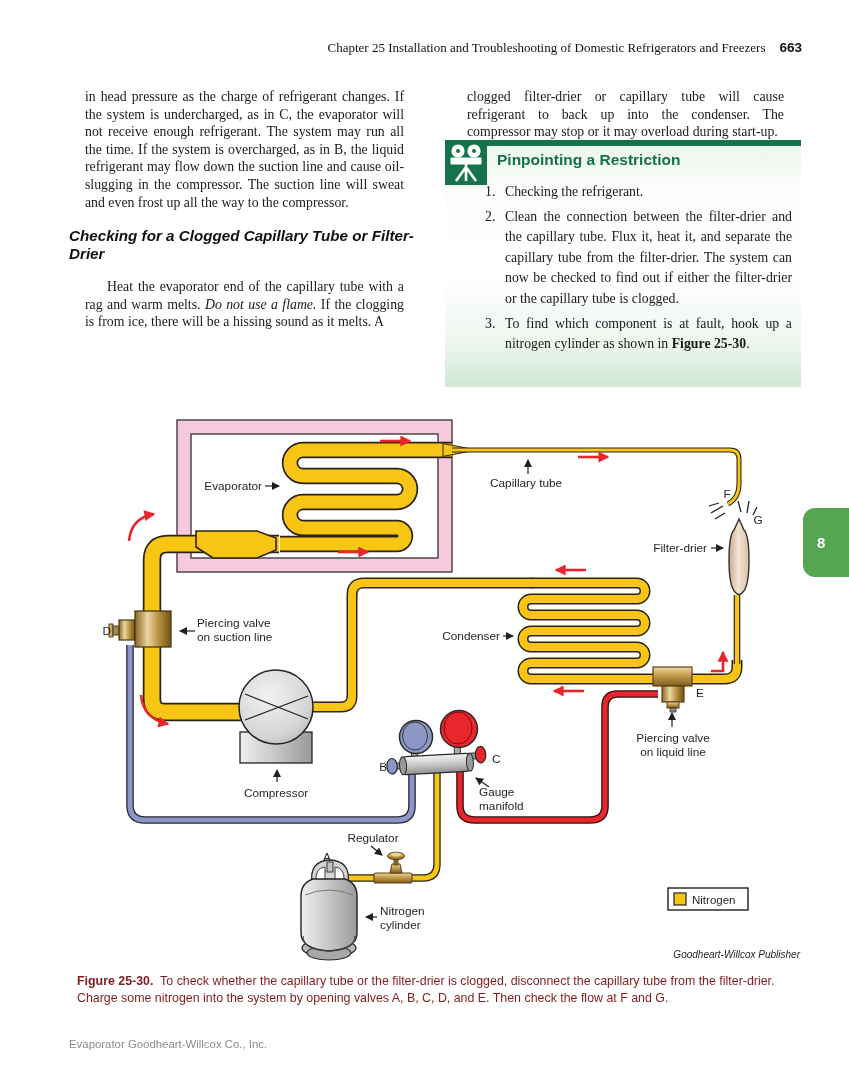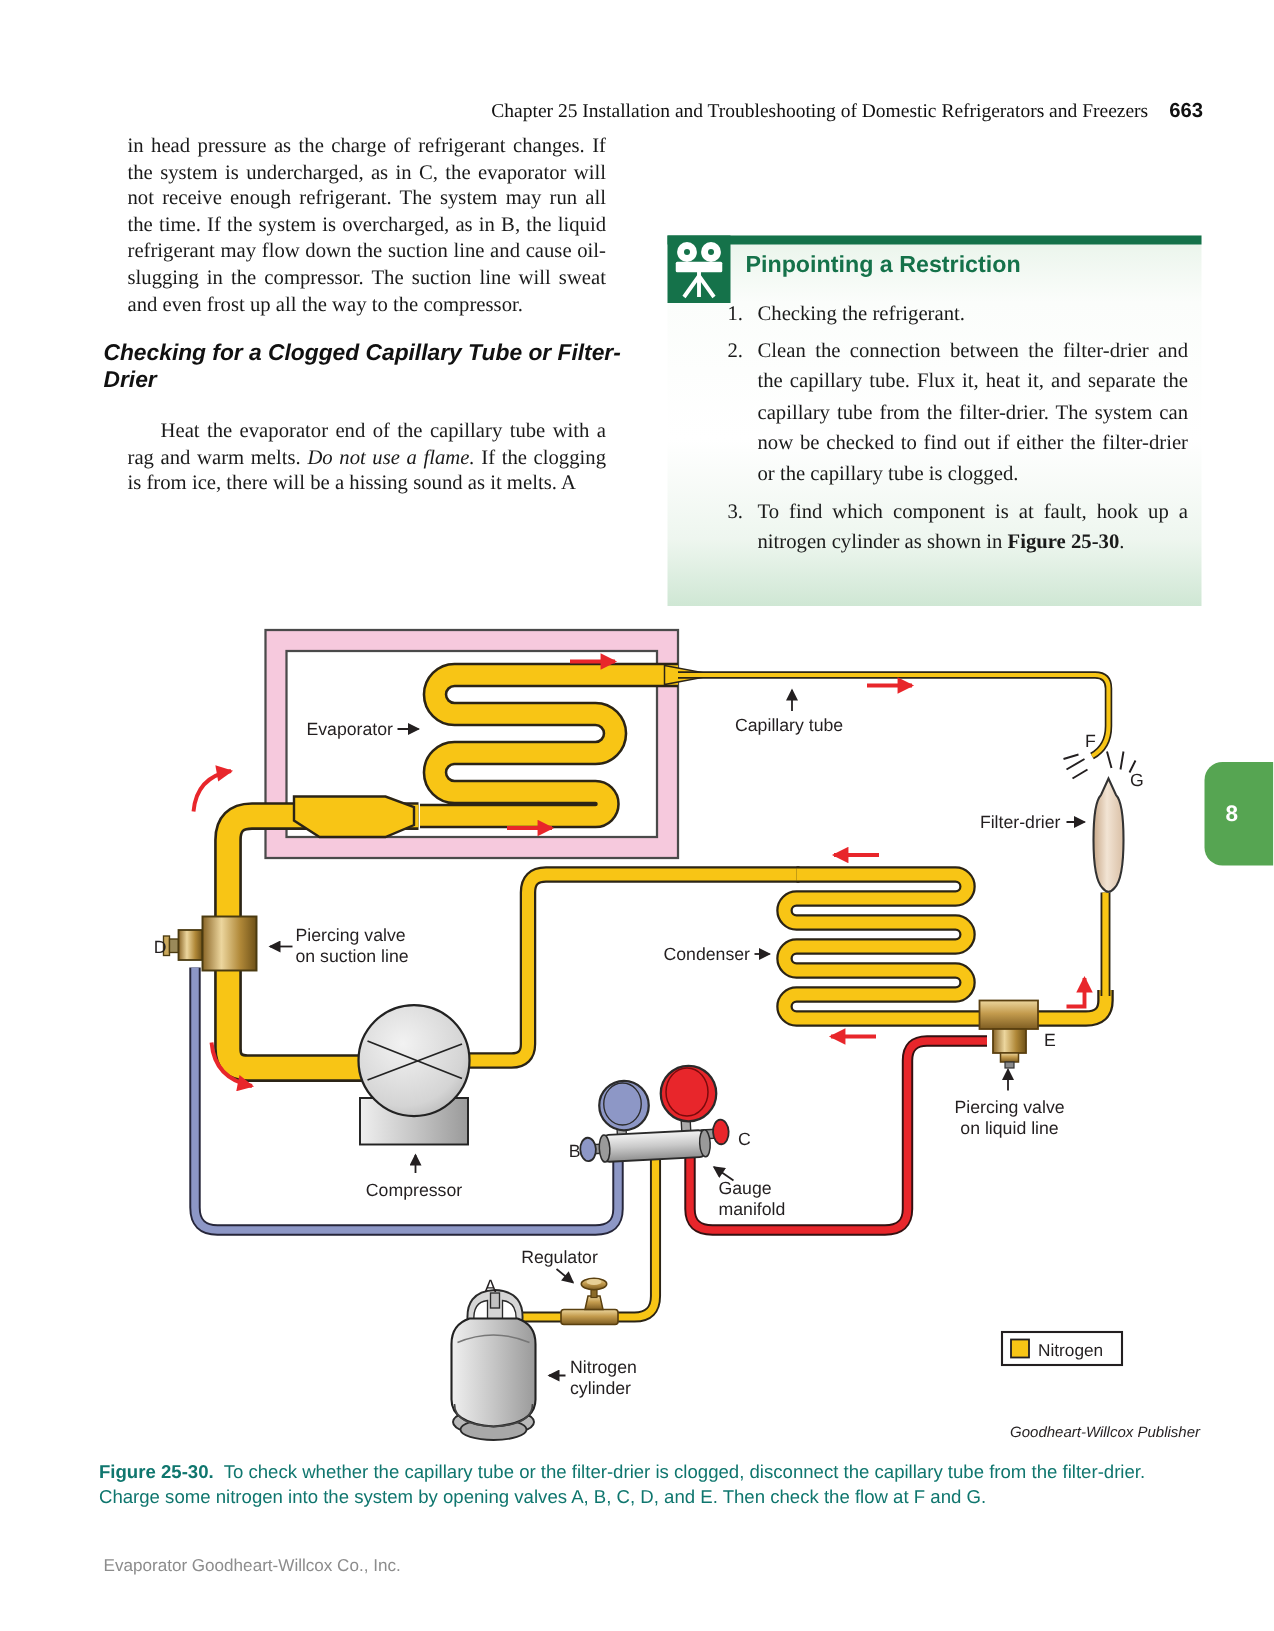--- a/index.html
+++ b/index.html
@@ -1,42 +1,42 @@
 <!DOCTYPE html>
 <html><head>
 <meta charset="utf-8">
 <style>
   html,body{margin:0;padding:0;background:#ffffff;}
   #page{position:relative;width:849px;height:1087px;background:#fff;overflow:hidden;
         font-family:"Liberation Serif",serif;color:#1a1a1a;}
   
-  #hdr{position:absolute;left:0;right:47px;top:40px;text-align:right;font-size:13px;color:#111;margin-top:26px;}
+  #hdr{position:absolute;left:0;right:47px;top:40px;text-align:right;font-size:13px;color:#111;}
   #hdr .num{font-family:"Liberation Sans",sans-serif;font-weight:bold;font-size:13.5px;margin-left:14px;}
   
   .col{position:absolute;top:72px;font-size:13.8px;line-height:17.6px;text-align:justify;}
   #colL{left:69px;width:351px;}
   #colR{left:451px;width:349px;}
   .col p{margin:16px;}
   .indent{text-indent:22px;}
   h3.subhead{font-family:"Liberation Sans",sans-serif;font-style:italic;font-weight:bold;
              font-size:15.2px;line-height:17.5px;color:#111;margin:11px 0 3px 0;text-align:left;}
   
   #fbox{position:absolute;left:445px;top:140px;width:356px;min-height:247px;
-        background:linear-gradient(180deg,#e9f4ea 0%,#fbfdfb 18%,#ffffff 55%,#eef6ef 82%,#cfe7d4 100%);margin-top:17px;}
+        background:linear-gradient(180deg,#e9f4ea 0%,#fbfdfb 18%,#ffffff 55%,#eef6ef 82%,#cfe7d4 100%);}
   #fbox .bar{position:absolute;left:0;top:0;right:0;height:6px;background:#15724a;}
   #fbox .icn{position:absolute;left:0;top:0;width:42px;height:45px;background:#15724a;}
   #fbox .ttl{font-family:"Liberation Sans",sans-serif;font-weight:bold;font-size:15.5px;
              color:#15724a;margin:0;padding:11px 0 0 52px;}
   #fbox .fb-body{padding:8px 9px 12px 32px;font-size:13.8px;line-height:20.6px;text-align:justify;}
   #fbox ol{list-style:none;margin:5px 0 0 0;padding:0 0 0 28px;}
   #fbox li{position:relative;margin:0 0 4px 0;}
   #fbox li .n{position:absolute;left:-20px;top:0;}
   
-  #cap{position:absolute;left:66px;top:973px;width:738px;font-family:"Liberation Sans",sans-serif;
-       font-size:12.4px;line-height:16.6px;color:#0f766e;}
+  #cap{position:absolute;left:77px;top:973px;width:738px;font-family:"Liberation Sans",sans-serif;
+       font-size:12.4px;line-height:16.6px;color:#7f1d1d;}
   #cap b{font-weight:bold;}
   #copy{position:absolute;left:69px;top:1038px;font-family:"Liberation Sans",sans-serif;
         font-size:11.4px;color:#8c8c8c;}
   
   #tab8{position:absolute;left:803px;top:508px;width:46px;height:69px;background:#56a552;
         border-radius:12px 0 0 12px;display:flex;align-items:center;
         font-family:"Liberation Sans",sans-serif;font-weight:bold;font-size:15px;color:#fff;}
   #tab8 span{margin-left:14px;}
   
   #fig{position:absolute;left:60px;top:403px;width:745px;height:562px;}
@@ -52,20 +52,23 @@
   <div id="hdr">
     <span>Chapter 25 Installation and Troubleshooting of Domestic Refrigerators and Freezers</span><span class="num">663</span>
   </div>
 
   <div id="colL" class="col">
     <p>in head pressure as the charge of refrigerant changes. If the system is undercharged, as in C, the evaporator will not receive enough refrigerant. The system may run all the time. If the system is overcharged, as in B, the liquid refrigerant may flow down the suction line and cause oil-slugging in the compressor. The suction line will sweat and even frost up all the way to the compressor.</p>
     <h3 class="subhead">Checking for a Clogged Capillary Tube or Filter-Drier</h3>
     <p class="indent"><span>Heat the evaporator end of the capillary tube with a rag and warm melts. </span><i>Do not use a flame.</i><span> If the clogging is from ice, there will be a hissing sound as it melts. A</span></p>
   </div>
 
+  <div id="colR" class="col">
+    <p>clogged filter-drier or capillary tube will cause refrigerant to back up into the condenser. The compressor may stop or it may overload during start-up.</p>
+  </div>
 
   <div id="fbox">
     <div class="bar"></div>
     <div class="icn">
       <svg viewBox="0 0 42 45" width="42" height="45">
         <circle cx="13" cy="11" r="6.6" fill="#fff"></circle>
           <circle cx="29" cy="11" r="6.6" fill="#fff"></circle>
         <circle cx="13" cy="11" r="2" fill="#15724a"></circle>
           <circle cx="29" cy="11" r="2" fill="#15724a"></circle>
         <rect x="5.5" y="17.5" width="31" height="7" rx="1" fill="#fff"></rect>

